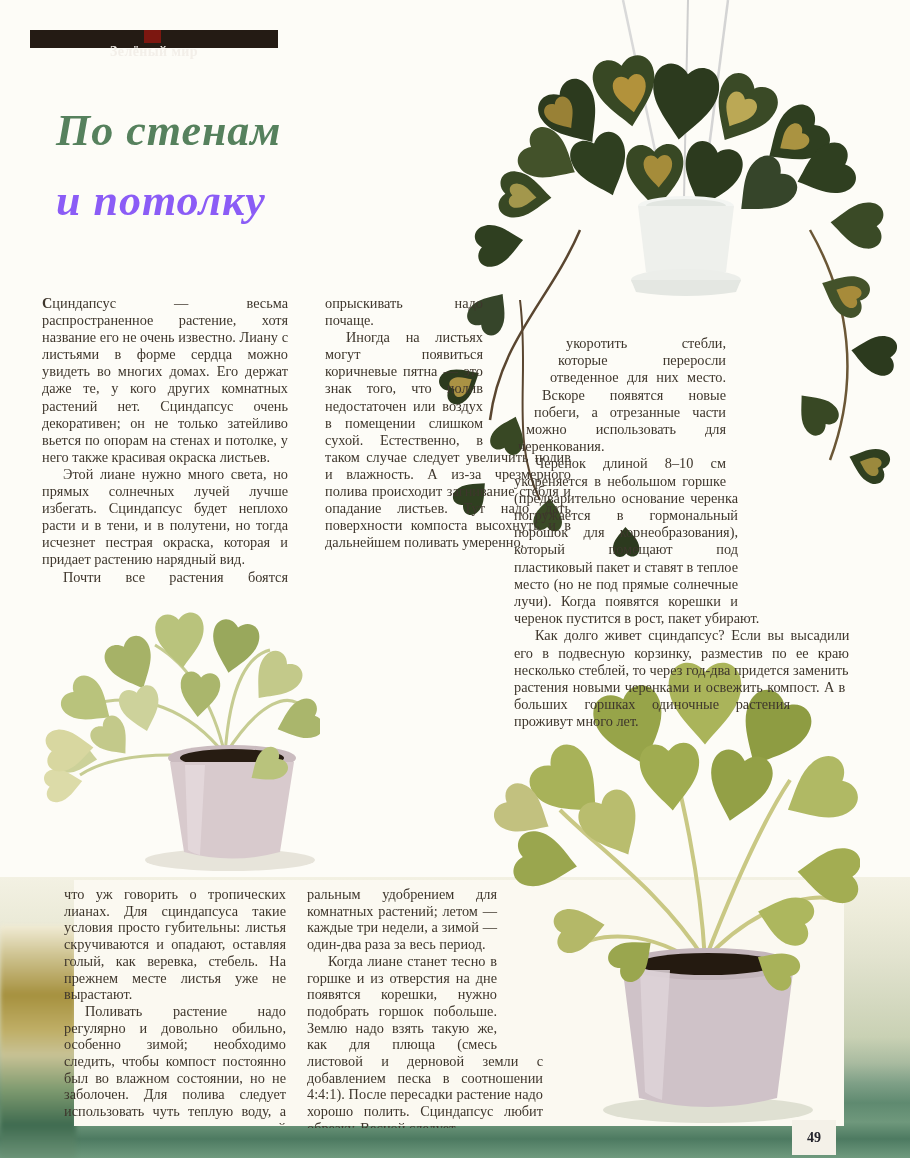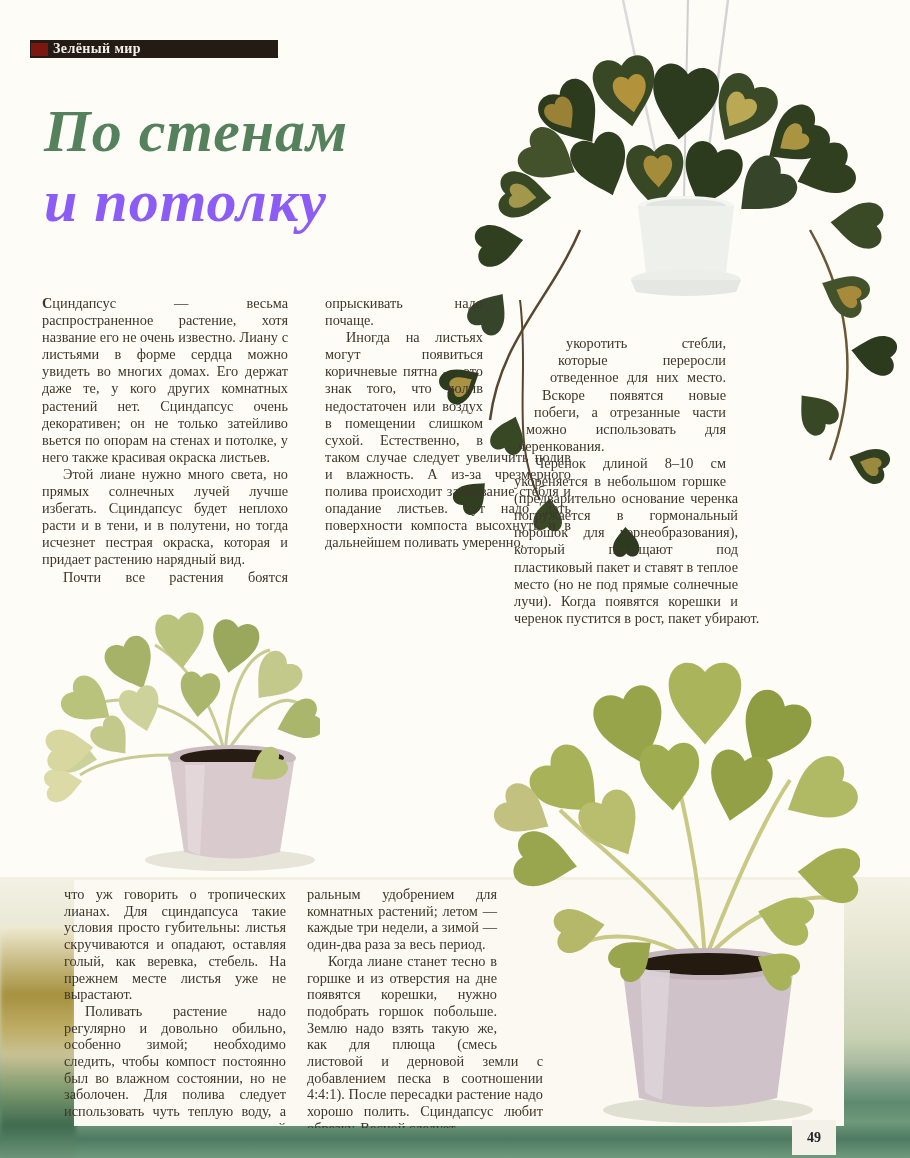--- a/index.html
+++ b/index.html
@@ -1,28 +1,28 @@
 <!DOCTYPE html>
 <html lang="ru"><head>
 <meta charset="utf-8">
 <style>
   html,body{margin:0;padding:0;background:#ffffff;}
   .page{position:relative;width:910px;height:1158px;background:#fdfcf7;overflow:hidden;
         font-family:"Liberation Serif","DejaVu Serif",serif;}
 
   
-  .rubric{position:absolute;left:30px;top:40px;width:248px;height:18px;background:#241b14;
-          display:flex;align-items:center;}
+  .rubric{position:absolute;left:30px;top:30px;width:248px;height:18px;background:#241b14;
+          display:flex;align-items:center;flex-direction:column;}
   .rubric-accent{width:17px;height:13px;background:#7c1710;margin:0 5px 0 1px;flex:none;}
   .rubric-label{color:#f3efe9;font-weight:bold;font-size:14px;line-height:18px;letter-spacing:.4px;
                 white-space:nowrap;}
 
   
-  .title{position:absolute;left:44px;top:96px;font-style:italic;font-weight:bold;
-         font-size:60px;line-height:70px;letter-spacing:1px;}
+  .title{position:absolute;left:56px;top:96px;font-style:italic;font-weight:bold;
+         font-size:44px;line-height:70px;letter-spacing:1px;}
   .title .l1{display:block;color:#56815d;}
   .title .l2{display:block;color:#8b5cf6;}
 
   
   .col{position:absolute;text-align:justify;font-size:14.3px;line-height:17.1px;color:#3e362c;
        overflow:hidden;hyphens:auto;}
   .col p{margin:0;}
   .ind{text-indent:21px;}
   .dc{font-weight:bold;}
   .col1{left:42px;top:295px;width:246px;height:290px;}
@@ -194,20 +194,21 @@
     <p class="ind">Иногда на листьях могут появиться коричневые пятна — это знак того, что полив недостаточен или воздух в помещении слишком сухой. Естественно, в таком случае следует увеличить полив и влажность. А из-за чрезмерного полива происходит загнивание стебля и опадание листьев. Тут надо дать поверхности компоста высохнуть и в дальнейшем поливать умеренно.</p>
   </div>
 
   <div class="col col3">
     <div class="sp sp-c3r1"></div>
     <div class="sp sp-c3l"></div>
     <p>укоротить стебли, которые переросли отведенное для них место. Вскоре появятся новые побеги, а отрезанные части можно использовать для черенкования.</p>
     <div class="sp sp-c3r2"></div>
     <p class="ind">Черенок длиной 8–10 см укореняется в небольшом горшке (предварительно основание черенка погружается в гормональный порошок для корнеобразования), который помещают под пластиковый пакет и ставят в теплое место (но не под прямые солнечные лучи). Когда появятся корешки и черенок пустится в рост, пакет убирают.</p>
     <div class="sp sp-c3r3"></div>
+    <p class="ind">Как долго живет сциндапсус? Если вы высадили его в подвесную корзинку, разместив по ее краю несколько стеблей, то через год-два придется заменить растения новыми черенками и освежить компост. А в больших горшках одиночные растения проживут много лет.</p>
   </div>
 
   <div class="col col4">
     <p>что уж говорить о тропических лианах. Для сциндапсуса такие условия просто губительны: листья скручиваются и опадают, оставляя голый, как веревка, стебель. На прежнем месте листья уже не вырастают.</p>
     <p class="ind">Поливать растение надо регулярно и довольно обильно, особенно зимой; необходимо следить, чтобы компост постоянно был во влажном состоянии, но не заболочен. Для полива следует использовать чуть теплую воду, а опрыскивать лучше прохладной водой. Если температура в помещении повышается,</p>
   </div>
 
   <div class="col col5">
     <div class="sp sp-c5"></div>
     <p>ральным удобрением для комнатных растений; летом — каждые три недели, а зимой — один-два раза за весь период.</p>

